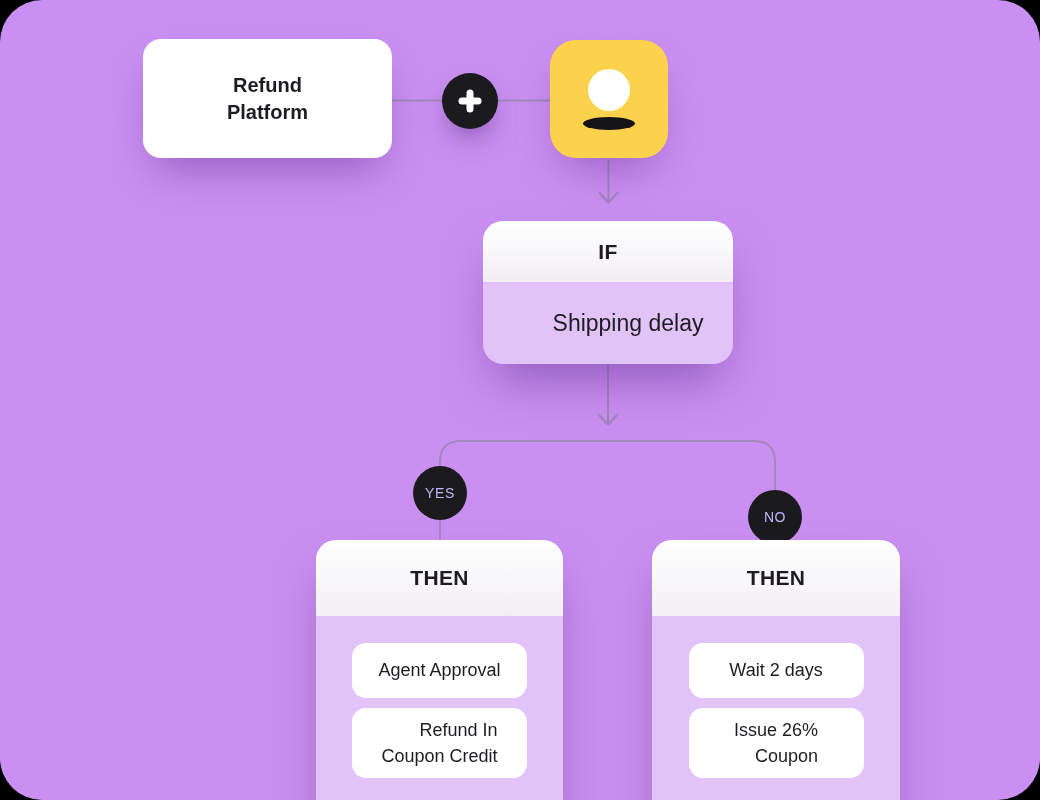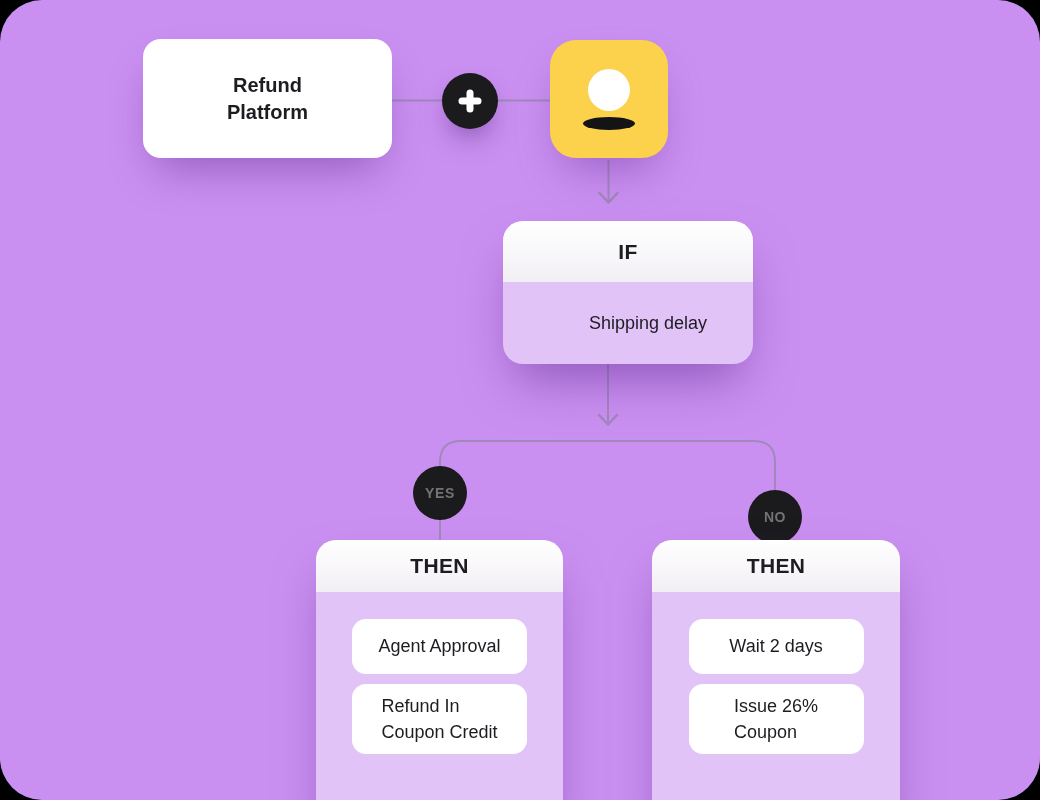--- a/index.html
+++ b/index.html
@@ -73,49 +73,49 @@
     background: #e1c3f8;
     border-radius: 20px;
     box-shadow: 0 26px 50px -12px rgba(86,31,135,0.5);
     overflow: hidden;
   }
   .card-header {
     background: linear-gradient(180deg, #ffffff 0%, #f2eff4 100%);
     display: flex; align-items: center; justify-content: center;
     font-weight: bold; font-size: 21px; letter-spacing: 0.3px;
   }
-  .if-card { left: 483px; top: 221px; width: 250px; height: 143px; margin-left: 20px; }
+  .if-card { left: 483px; top: 221px; width: 250px; height: 143px; }
   .if-card .card-header { height: 61px; }
   .if-card .card-body {
     height: 82px; display: flex; align-items: center; justify-content: center;
-    font-size: 18px;
+    font-size: 23px;
     padding-left: 40px;
   }
   .then-card { left: 316px; top: 540px; width: 247px; height: 290px; }
   .then-card.right { left: 652px; width: 248px; }
-  .then-card .card-header { height: 52px; }
+  .then-card .card-header { height: 76px; }
   .then-card .card-body {
     display: flex; flex-direction: column; align-items: center;
     padding-top: 27px; gap: 10px;
   }
   .chip {
     width: 175px; min-height: 55px;
     background: #ffffff; border-radius: 14px;
     display: flex; align-items: center; justify-content: center;
-    text-align: left; font-size: 18px; line-height: 1.45;
+    text-align: right; font-size: 18px; line-height: 1.45;
     padding: 9px 10px;
     white-space: pre-line;
   }
 
   
   .branch-badge {
     width: 54px; height: 54px; border-radius: 50%;
-    background: #1b1b1e; color: #737373;
+    background: #1b1b1e; color: #c4b5fd;
     display: flex; align-items: center; justify-content: center;
-    font-weight: bold; font-size: 14px; letter-spacing: 0.6px;
+    font-weight: normal; font-size: 14px; letter-spacing: 0.6px;
   }
   .badge-yes { left: 413px; top: 466px; }
   .badge-no  { left: 748px; top: 490px; }
 </style>
 </head>
 <body>
 
 <div class="canvas">
 
   <svg class="connectors" viewBox="0 0 1040 800">

